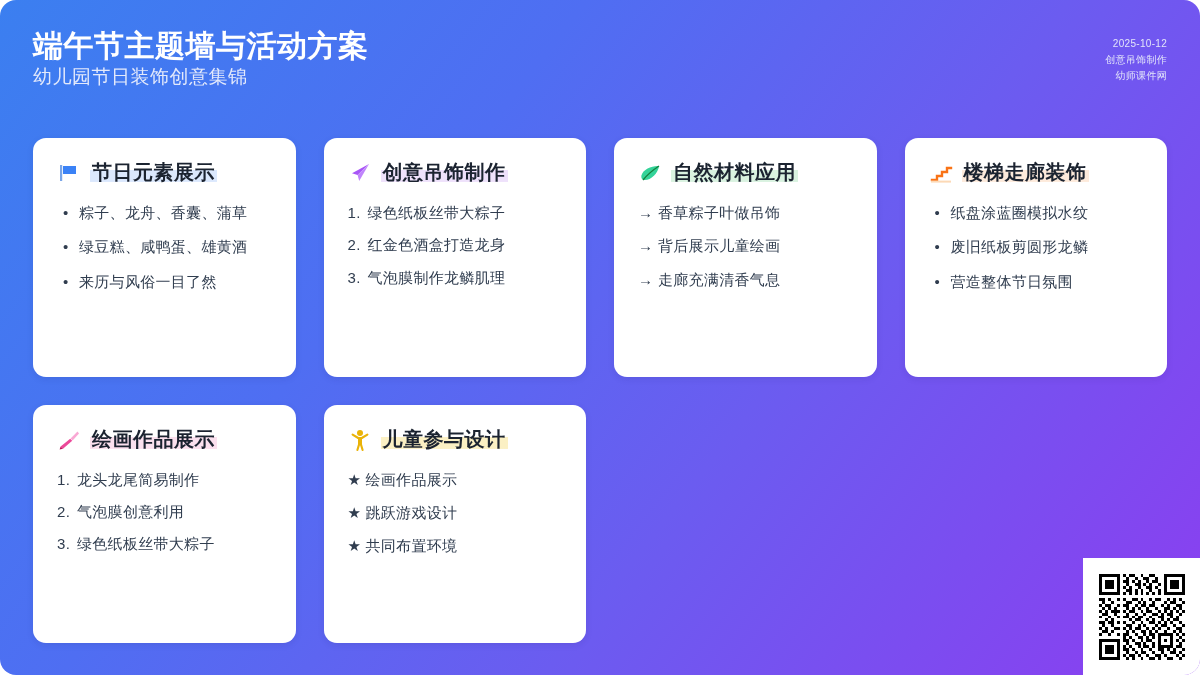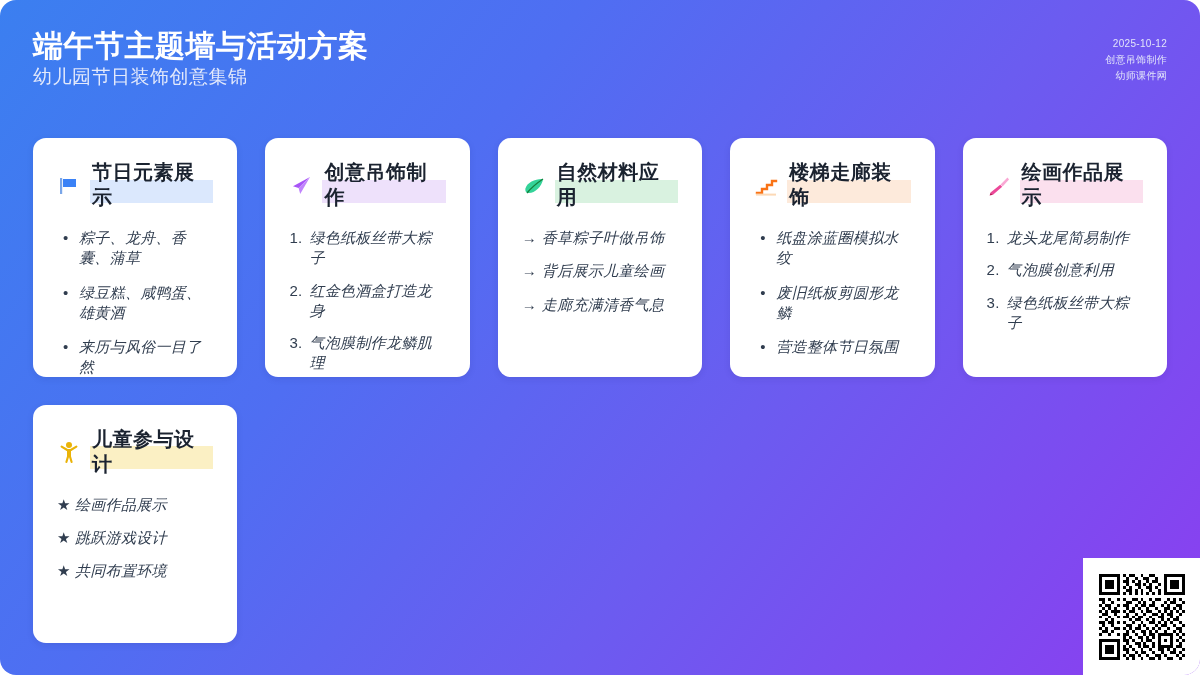--- a/index.html
+++ b/index.html
@@ -67,21 +67,21 @@
   }
 
   
   .grid {
     position: absolute;
     left: 33px;
     top: 138px;
     width: 1134px;
     height: 505px;
     display: grid;
-    grid-template-columns: repeat(5, 1fr);
+    grid-template-columns: repeat(4, 1fr);
     grid-template-rows: repeat(2, 1fr);
     column-gap: 21px;
     row-gap: 21px;
     gap: 28px;
   }
 
   .card {
     background: #ffffff;
     border-radius: 13px;
     padding: 22px 24px 18px 24px;
@@ -156,21 +156,21 @@
   .list-number .marker { width: 20px; }
 
   
   .list-arrow .marker { width: 20px; }
   .list-arrow li { margin-bottom: 13px; }
 
   
   .list-star .marker { width: 18px; }
   .list-star li { margin-bottom: 13px; }
 
-  .item-text { flex: 1 1 auto; font-style: italic; }
+  .item-text { flex: 1 1 auto; }
 
   
   .qr-panel {
     position: absolute;
     right: 0;
     bottom: 0;
     width: 117px;
     height: 117px;
     background: #ffffff;
     display: flex;

